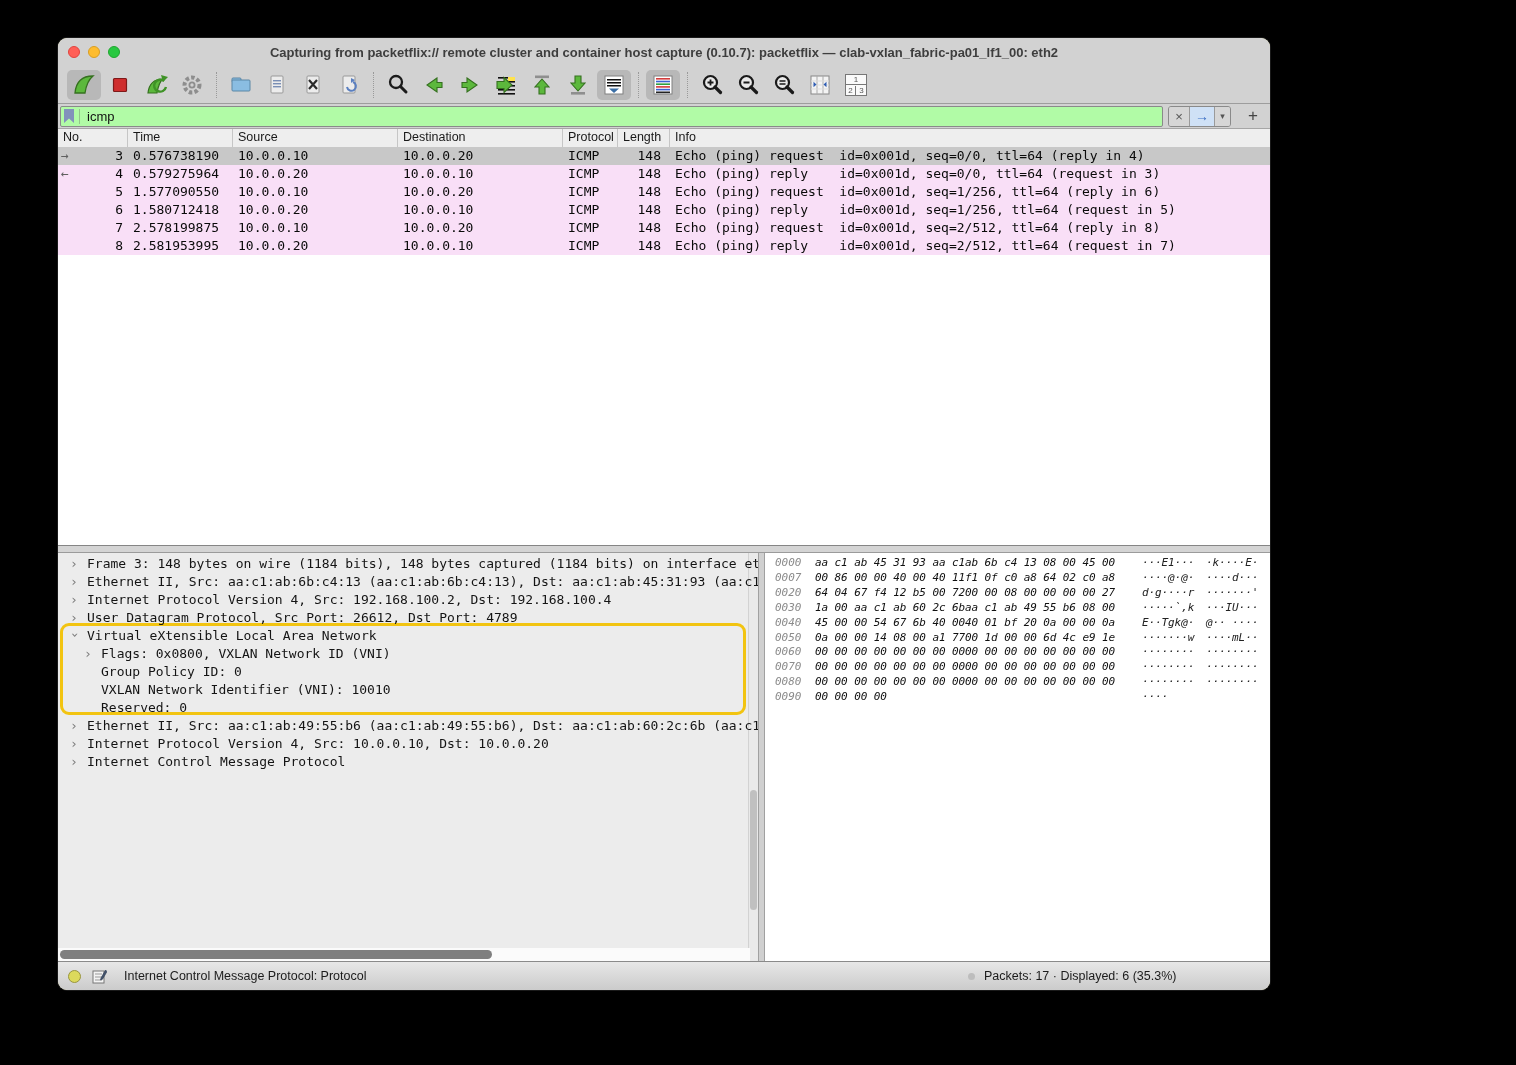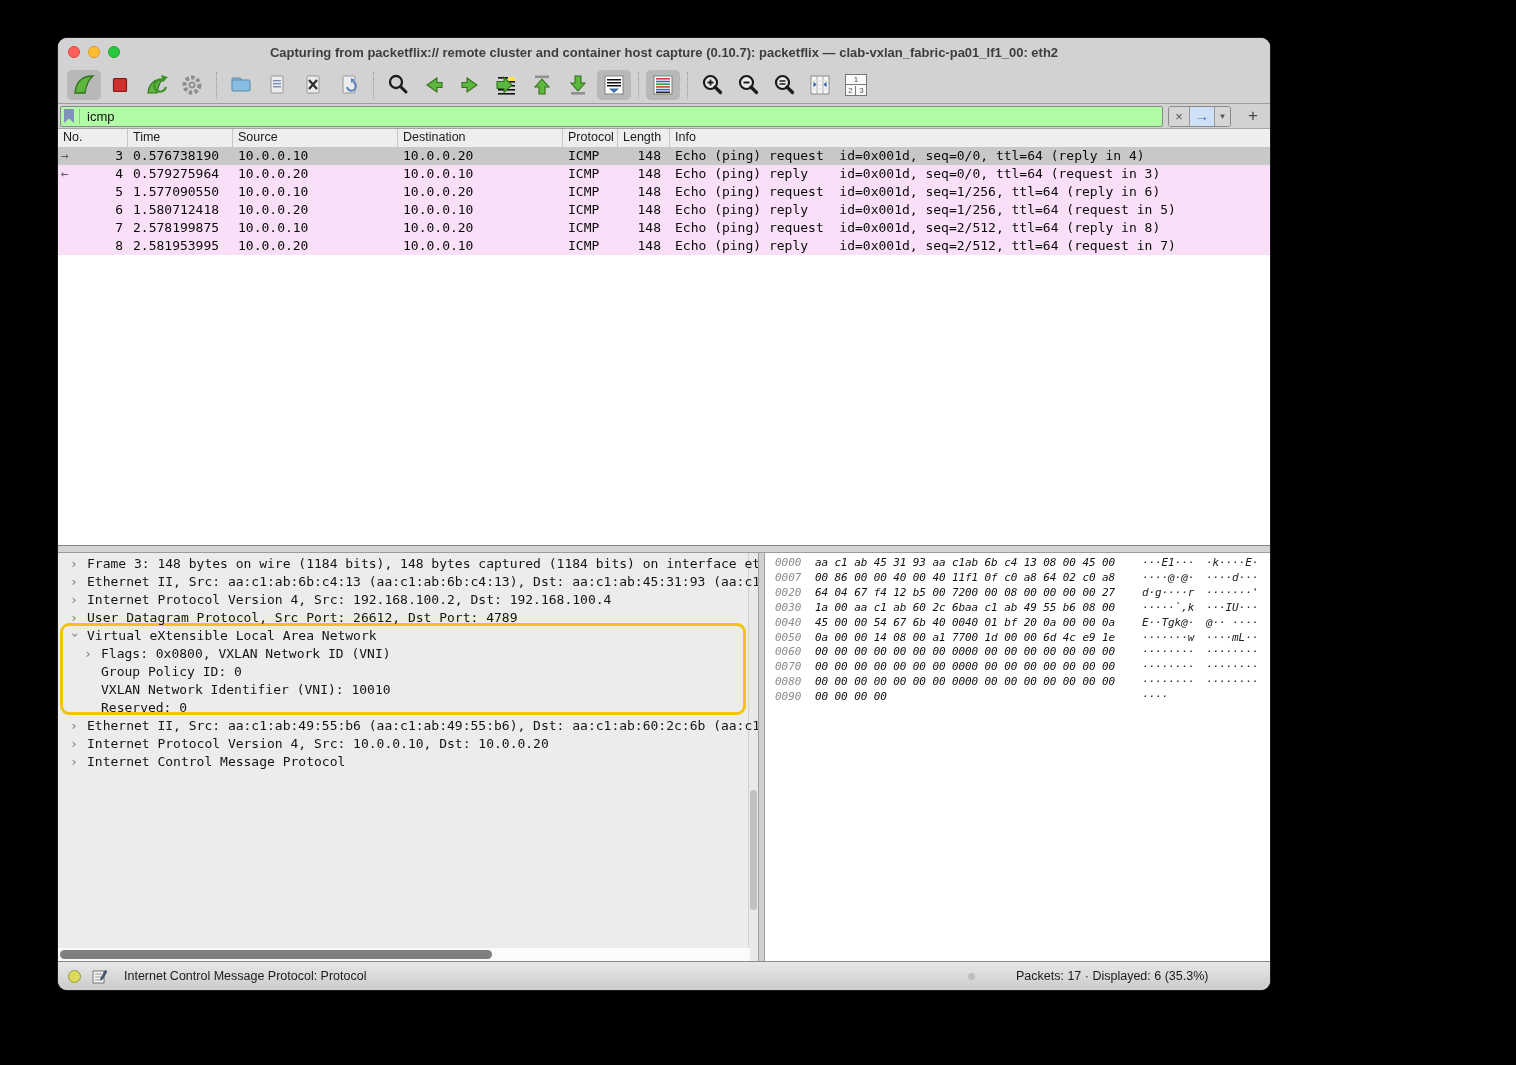--- a/index.html
+++ b/index.html
@@ -97,21 +97,21 @@
   .xrow .as.first{margin-left:27px;}
 
   
   .statusbar{position:absolute;left:0;bottom:0;width:100%;height:29px;
     background:linear-gradient(#e7e7e7,#cbcbcb);border-top:1px solid #8a8a8a;box-sizing:border-box;}
   .expert{position:absolute;left:10px;top:8px;width:13px;height:13px;border-radius:50%;
     background:#dcd95c;border:1px solid #98953f;box-sizing:border-box;}
   .comment-btn{position:absolute;left:34px;top:7px;}
   .status-field{position:absolute;left:66px;top:7px;font-size:12.5px;color:#1c1c1c;white-space:nowrap;}
   .sdot{position:absolute;width:7px;height:7px;border-radius:50%;background:#bdbdbd;top:11px;}
-  .status-packets{position:absolute;left:958px;top:7px;font-size:12.5px;color:#1c1c1c;white-space:nowrap;}
+  .status-packets{position:absolute;left:926px;top:7px;font-size:12.5px;color:#1c1c1c;white-space:nowrap;}
   .status-profile{position:absolute;left:1312px;top:7px;font-size:18px;color:#1c1c1c;white-space:nowrap;margin-left:34px;}
 </style>
 </head>
 <body>
 
 <div class="window">
 
   <div class="titlebar">
     <div class="traffic">
       <div class="tl red"></div>

